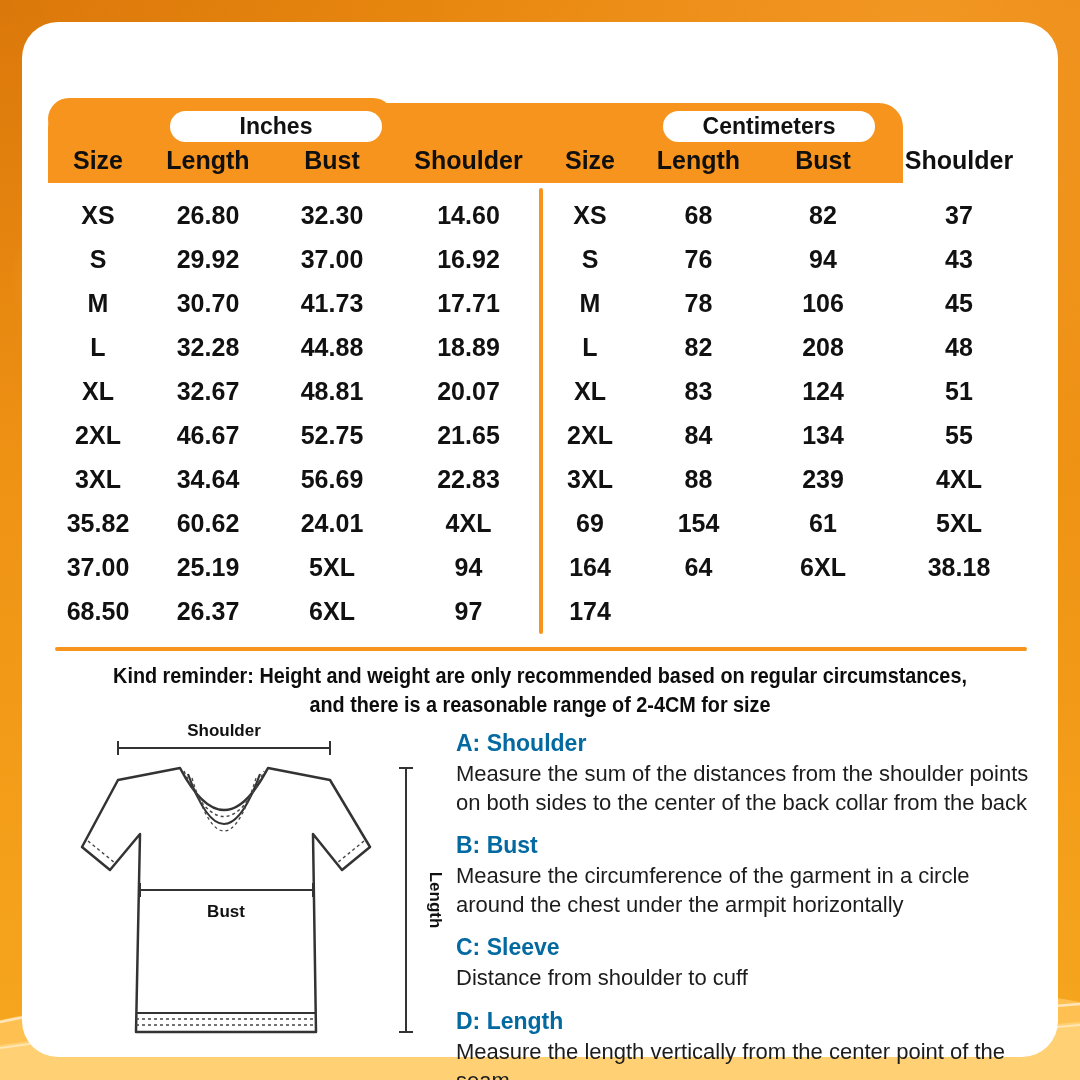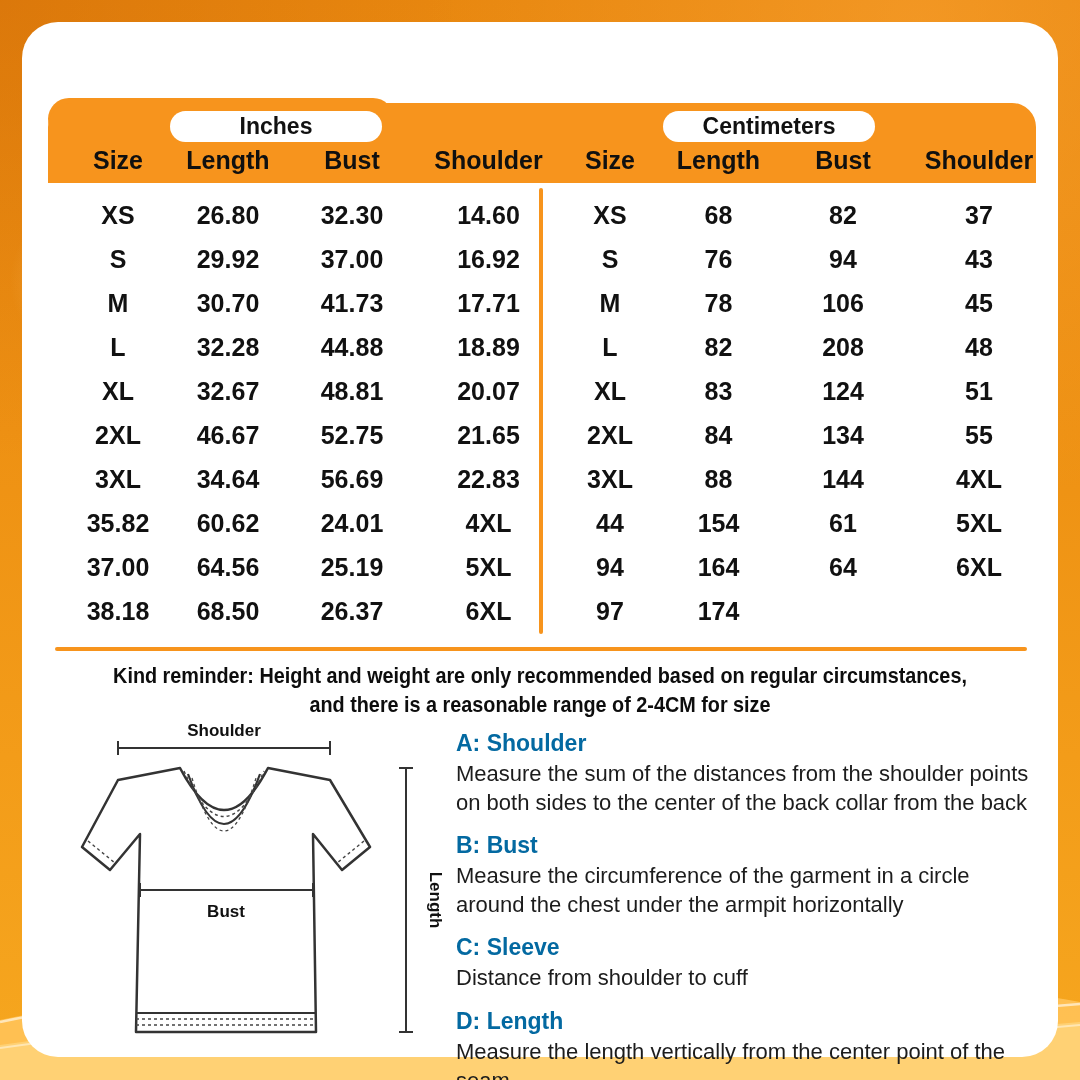--- a/index.html
+++ b/index.html
@@ -20,32 +20,32 @@
   .title-pill{
     position:absolute;left:26px;top:32px;width:346px;height:42px;
     background:var(--orange);border-radius:22px;
     display:flex;align-items:center;justify-content:center;margin-top:44px;
   }
   .title-pill span{
     color:#fff;font-family:"Liberation Serif", serif;font-weight:700;
     font-size:31px;letter-spacing:1px;
   }
   .band{
-    position:absolute;left:26px;top:81px;width:988px;height:80px;
+    position:absolute;left:26px;top:81px;width:855px;height:80px;
     background:var(--orange);border-radius:24px 24px 0 0;
   }
   .unit-pill{
     position:absolute;top:8px;height:31px;width:212px;background:#fff;border-radius:17px;
     display:flex;align-items:center;justify-content:center;
     font-weight:700;font-size:23px;color:#111;
   }
   .unit-pill.inches{left:122px;}
   .unit-pill.cm{left:615px;}
   .grid8{
-    display:grid;grid-template-columns:100px 120px 128px 145px 98px 119px 130px 142px;margin-left:20px;
+    display:grid;grid-template-columns:100px 120px 128px 145px 98px 119px 130px 142px;
   }
   .head-grid{
     position:absolute;left:0;bottom:2px;width:982px;height:42px;
   }
   .head-grid .cell{
     display:flex;align-items:center;justify-content:center;
     font-weight:700;font-size:25px;color:#101010;
   }
   .body-grid{
     position:absolute;left:26px;top:171px;width:982px;
@@ -158,32 +158,31 @@
       <div class="cell">2XL</div>
       <div class="cell">84</div>
       <div class="cell">134</div>
       <div class="cell">55</div>
       <div class="cell">3XL</div>
       <div class="cell">34.64</div>
       <div class="cell">56.69</div>
       <div class="cell">22.83</div>
       <div class="cell">3XL</div>
       <div class="cell">88</div>
-      <div class="cell">144</div>
+      <div class="cell">239</div>
       <div class="cell">4XL</div>
       <div class="cell">35.82</div>
       <div class="cell">60.62</div>
       <div class="cell">24.01</div>
       <div class="cell">4XL</div>
-      <div class="cell">44</div>
+      <div class="cell">69</div>
       <div class="cell">154</div>
       <div class="cell">61</div>
       <div class="cell">5XL</div>
       <div class="cell">37.00</div>
-      <div class="cell">64.56</div>
       <div class="cell">25.19</div>
       <div class="cell">5XL</div>
       <div class="cell">94</div>
       <div class="cell">164</div>
       <div class="cell">64</div>
       <div class="cell">6XL</div>
       <div class="cell">38.18</div>
       <div class="cell">68.50</div>
       <div class="cell">26.37</div>
       <div class="cell">6XL</div>

